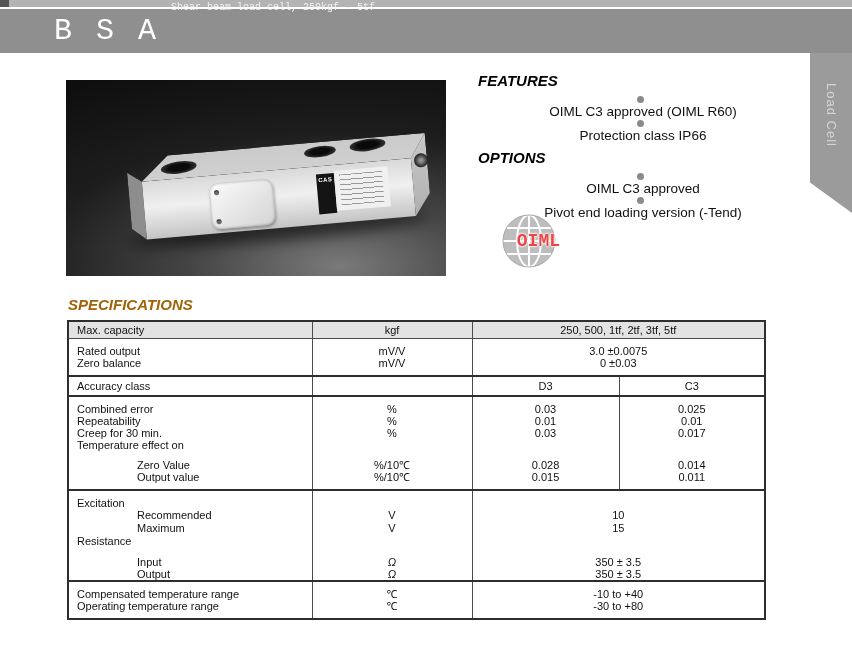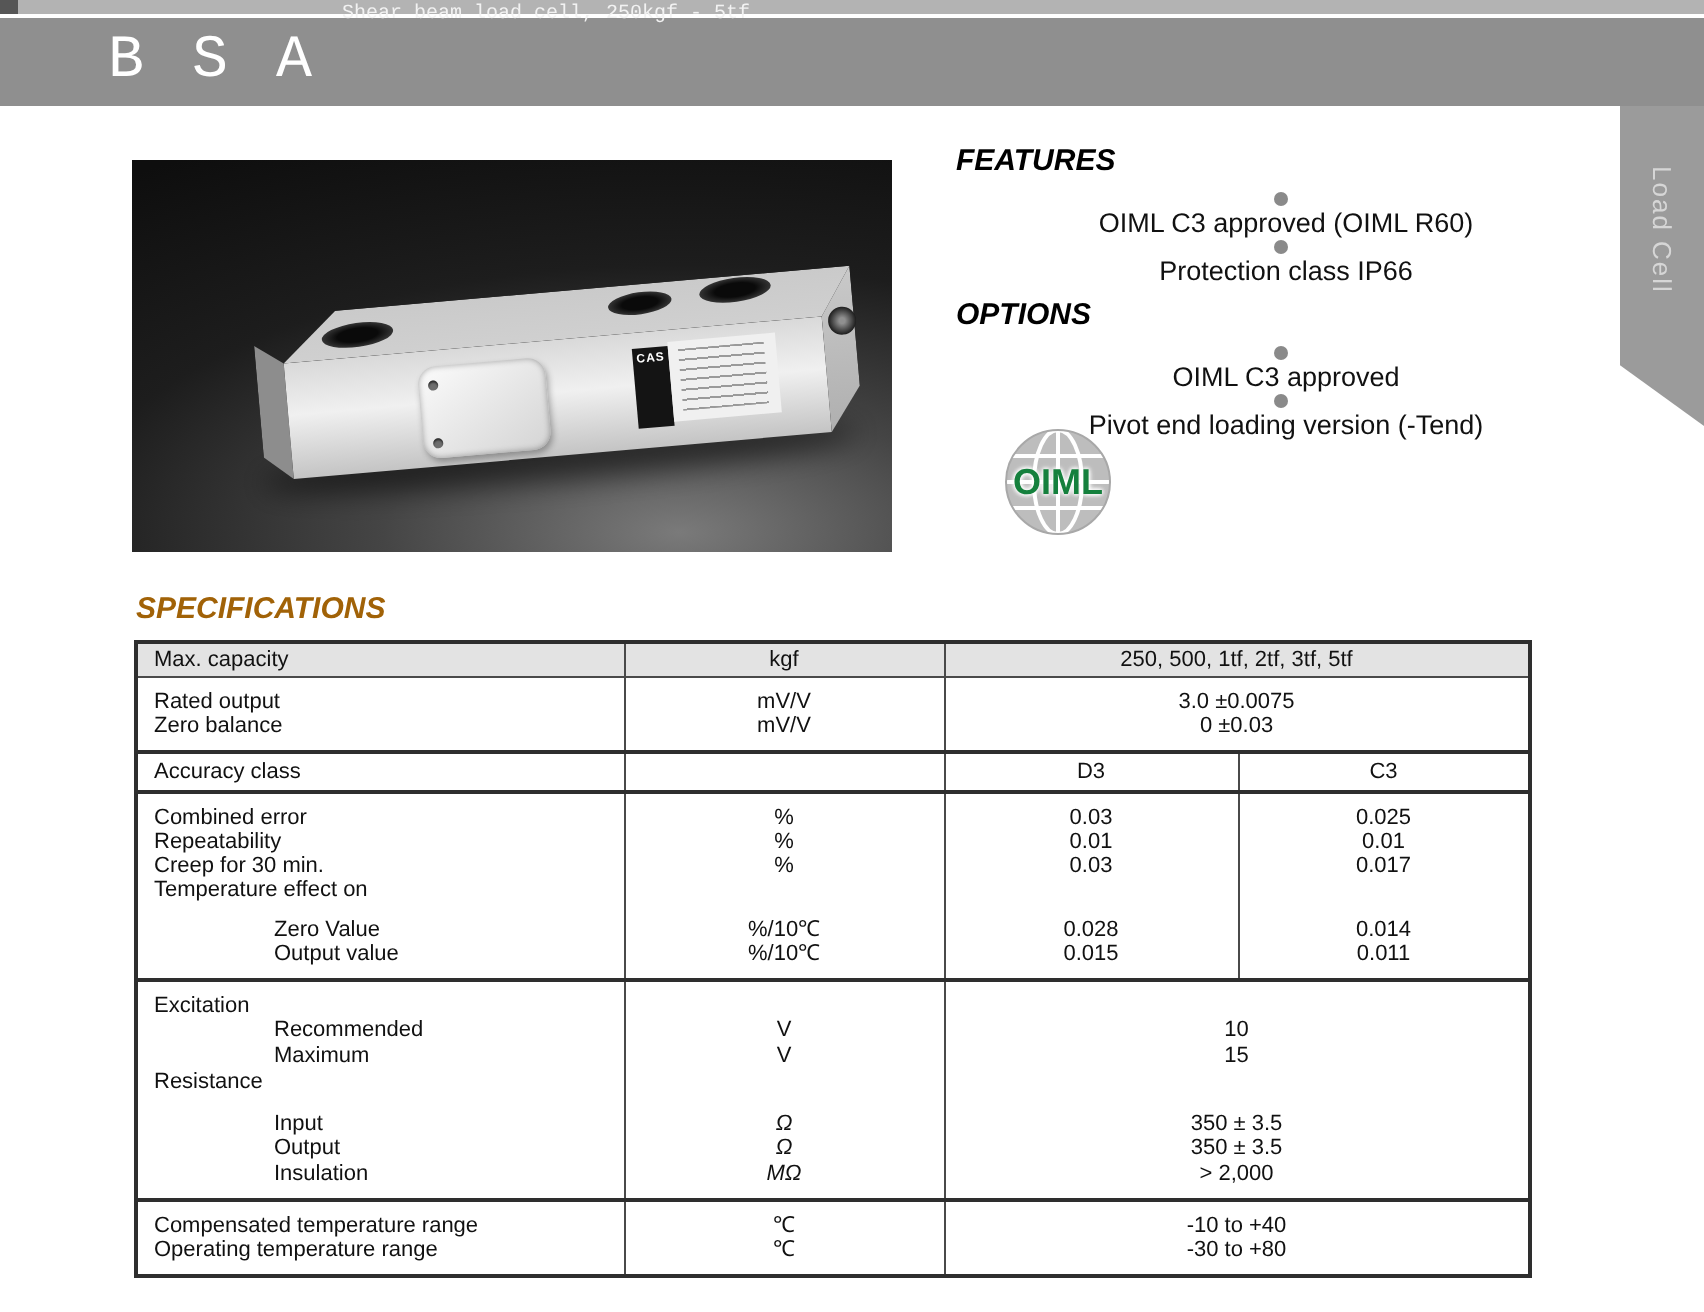--- a/index.html
+++ b/index.html
@@ -61,22 +61,22 @@
   .info-heading { font-size:15px; font-weight:bold; font-style:italic; color:#000; margin-bottom:7px; }
   .info-list { list-style:none; }
   .info-list li { font-size:13.5px; color:#111; line-height:17px; display:flex; align-items:center;flex-direction:column; }
   .bullet { width:7px; height:7px; border-radius:50%; background:#8a8a8a; display:inline-block;
             margin-right:6px; flex:none; }
   .options-block { margin-top:5px; }
 
   
   .oiml { position:absolute; left:498px; top:212px; width:62px; height:58px; }
   .oiml svg { position:absolute; left:3px; top:1px; }
-  .oiml-text { position:absolute; left:0; top:19px; width:62px; text-align:center;
-               font-family:Liberation Sans, sans-serif; font-weight:bold; font-size:18px; color:#15803d;
+  .oiml-text { position:absolute; left:0; top:19px; width:62px; text-align:right;
+               font-family:Liberation Mono, monospace; font-weight:bold; font-size:18px; color:#ef4444;
                text-shadow:0 0 2px #fff, 0 0 2px #fff, 0 0 3px #fff; letter-spacing:0px; }
 
   
   .spec-title { position:absolute; left:68px; top:296px; font-size:15px; font-weight:bold; font-style:italic; color:#a16207; }
   .spec-table { position:absolute; left:67px; top:320px; width:697px; border-collapse:collapse;
                 border:2px solid #2e2e2e; table-layout:fixed; }
   .spec-table td { border-left:1px solid #4a4a4a; font-size:11px; line-height:12px;
                    vertical-align:middle; color:#111; padding:0 8px; overflow:hidden; white-space:nowrap; }
   .spec-table td:first-child { border-left:none; }
   .spec-table td.param { text-align:left; padding-left:8px; }
@@ -266,25 +266,20 @@
       <tr class="r13 gap">
         <td class="param indent">Input</td>
         <td class="unit it">Ω</td>
         <td class="val" colspan="2">350 ± 3.5</td>
       </tr>
       <tr class="r13">
         <td class="param indent">Output</td>
         <td class="unit it">Ω</td>
         <td class="val" colspan="2">350 ± 3.5</td>
       </tr>
-      <tr class="r13 pb">
-        <td class="param indent">Insulation</td>
-        <td class="unit it">MΩ</td>
-        <td class="val" colspan="2">&gt; 2,000</td>
-      </tr>
 
       <tr class="group-start r13 pt">
         <td class="param">Compensated temperature range</td>
         <td class="unit">℃</td>
         <td class="val" colspan="2">-10 to +40</td>
       </tr>
       <tr class="r13 pb">
         <td class="param">Operating temperature range</td>
         <td class="unit">℃</td>
         <td class="val" colspan="2">-30 to +80</td>

